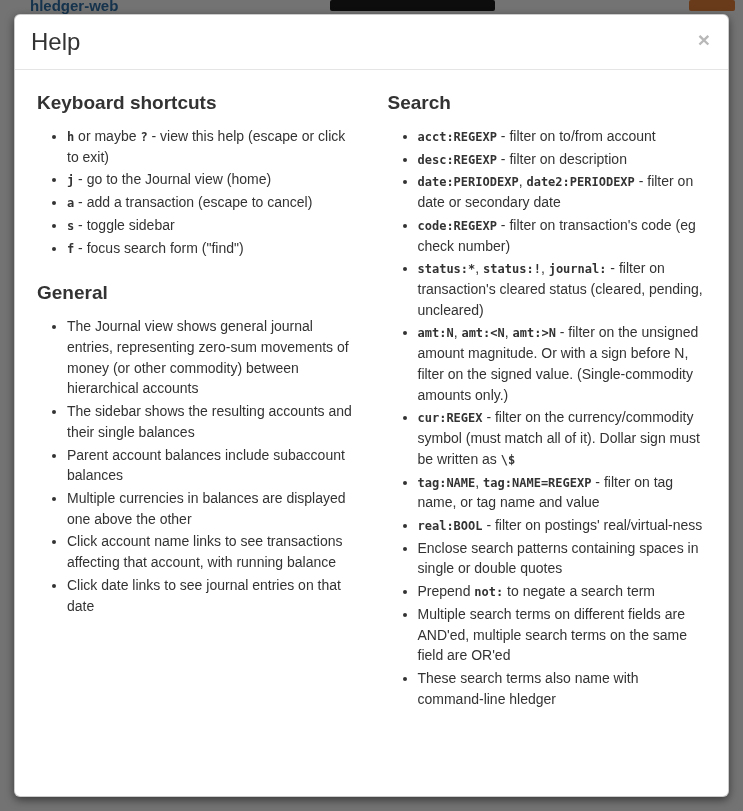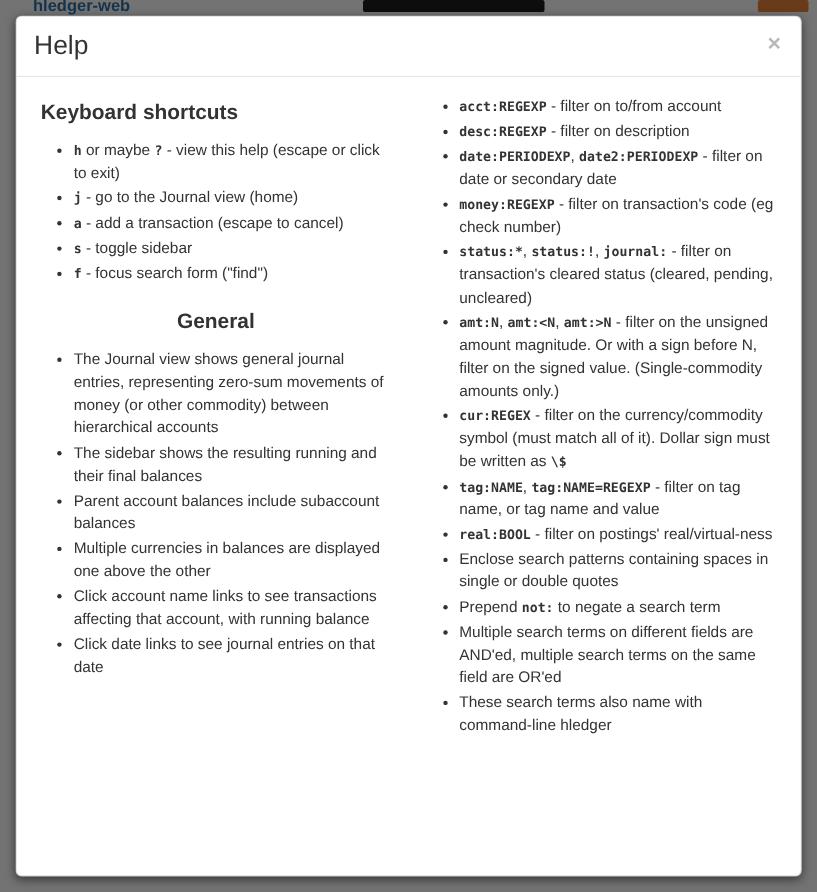--- a/index.html
+++ b/index.html
@@ -103,21 +103,21 @@
     width: 50%;
     padding: 0 16px;
   }
 
   .section-heading {
     font-size: 19px;
     font-weight: bold;
     color: #333;
     margin: 6px 0 12px 0;
   }
-  .section-heading.spaced { margin-top: 24px; text-align: center; }
+  .section-heading.spaced { margin-top: 24px; }
 
   ul.help-list {
     margin: 0 0 8px 0;
     padding-left: 30px;
     font-size: 14px;
     line-height: 1.48;
     color: #333;
   }
   ul.help-list li {
     margin-bottom: 2px;
@@ -153,33 +153,34 @@
       <ul class="help-list">
           <li><code>h</code> or maybe <code>?</code> - view this help (escape or click to exit)</li>
           <li><code>j</code> - go to the Journal view (home)</li>
           <li><code>a</code> - add a transaction (escape to cancel)</li>
           <li><code>s</code> - toggle sidebar</li>
           <li><code>f</code> - focus search form ("find")</li>
         </ul>
       <div class="section-heading spaced">General</div>
       <ul class="help-list">
           <li>The Journal view shows general journal entries, representing zero-sum movements of money (or other commodity) between hierarchical accounts</li>
-          <li>The sidebar shows the resulting running and their final balances</li>
+          <li>The sidebar shows the resulting accounts and their single balances</li>
           <li>Parent account balances include subaccount balances</li>
           <li>Multiple currencies in balances are displayed one above the other</li>
           <li>Click account name links to see transactions affecting that account, with running balance</li>
           <li>Click date links to see journal entries on that date</li>
         </ul>
     </div>
     <div class="help-col">
+      <div class="section-heading">Search</div>
       <ul class="help-list">
           <li><code>acct:REGEXP</code> - filter on to/from account</li>
           <li><code>desc:REGEXP</code> - filter on description</li>
           <li><code>date:PERIODEXP</code>, <code>date2:PERIODEXP</code> - filter on date or secondary date</li>
-          <li><code>money:REGEXP</code> - filter on transaction's code (eg check number)</li>
+          <li><code>code:REGEXP</code> - filter on transaction's code (eg check number)</li>
           <li><code>status:*</code>, <code>status:!</code>, <code>journal:</code> - filter on transaction's cleared status (cleared, pending, uncleared)</li>
           <li><code>amt:N</code>, <code>amt:&lt;N</code>, <code>amt:&gt;N</code> - filter on the unsigned amount magnitude. Or with a sign before N, filter on the signed value. (Single-commodity amounts only.)</li>
           <li><code>cur:REGEX</code> - filter on the currency/commodity symbol (must match all of it). Dollar sign must be written as <code>\$</code></li>
           <li><code>tag:NAME</code>, <code>tag:NAME=REGEXP</code> - filter on tag name, or tag name and value</li>
           <li><code>real:BOOL</code> - filter on postings' real/virtual-ness</li>
           <li>Enclose search patterns containing spaces in single or double quotes</li>
           <li>Prepend <code>not:</code> to negate a search term</li>
           <li>Multiple search terms on different fields are AND'ed, multiple search terms on the same field are OR'ed</li>
           <li>These search terms also name with command-line hledger</li>
         </ul>

